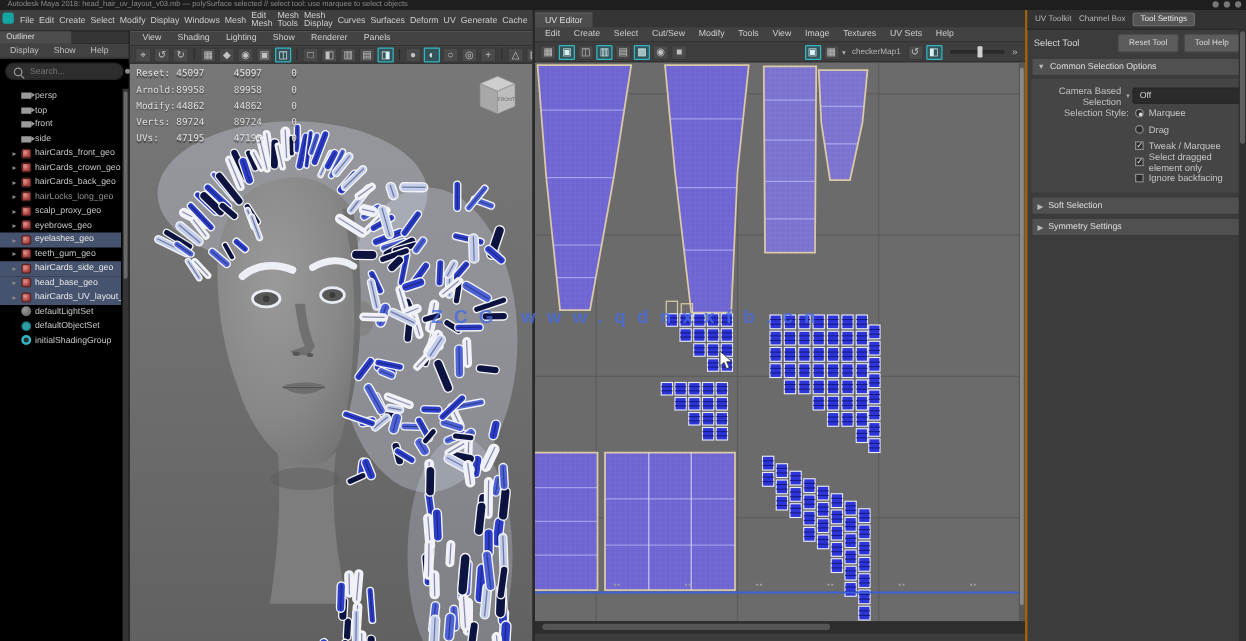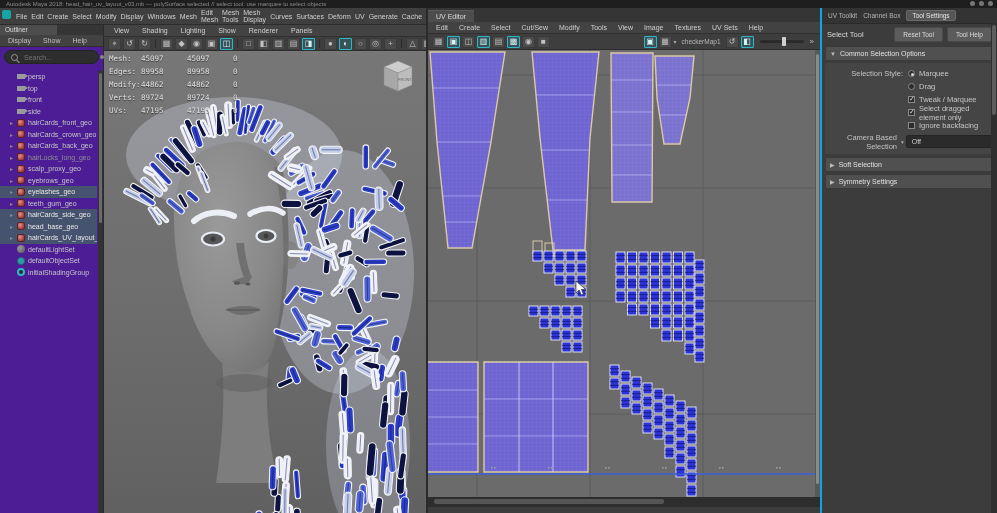--- a/index.html
+++ b/index.html
@@ -7,21 +7,21 @@
        -webkit-user-select:none;user-select:none;}
   
   #titlebar{position:absolute;left:0;top:0;width:997px;height:8px;background:#1e1e1e;
             font-size:6px;line-height:8px;color:#8a8a8a;white-space:nowrap;overflow:hidden;padding-left:6px;box-sizing:border-box;}
   
   #menubar{position:absolute;left:0;top:8px;width:426px;height:17px;background:#3f3f3f;border-bottom:1px solid #2c2c2c;
            display:flex;align-items:center;padding-left:14px;box-sizing:border-box;}
   #menubar .mi{font-size:7.5px;color:#cfcfcf;padding:0 4px;cursor:default;}
   #maya-logo{position:absolute;left:2px;top:2px;width:9px;height:9px;background:#16a5a5;border-radius:2px;}
   
-  #outliner{position:absolute;left:0;top:25px;width:103px;height:488px;background:#4c1d95;border-right:1px solid #2a2a2a;}
+  #outliner{position:absolute;left:0;top:25px;width:103px;height:488px;background:#000000;border-right:1px solid #2a2a2a;}
   #outliner-tab{position:absolute;left:0;top:-10px;width:52px;height:10px;background:#4d4d4d;font-size:6.5px;line-height:10px;padding-left:5px;color:#ddd;}
   #outliner-menus{display:flex;gap:8px;padding:2px 6px;font-size:7px;color:#c0c0c0;background:#424242;border-bottom:1px solid #303030;}
   #outliner-search{display:flex;align-items:center;gap:4px;margin:3px 4px;background:#2d2d2d;border-radius:7px;height:12px;padding:0 6px;border:1px solid #242424;}
   #outliner-search .mag{width:5px;height:5px;border:1px solid #999;border-radius:50%;position:relative;flex:none;}
   #outliner-search .mag::after{content:"";position:absolute;width:4px;height:1px;background:#999;transform:rotate(45deg);right:-3px;bottom:-2px;}
   #outliner-search input{background:transparent;border:none;outline:none;color:#bbb;font-size:7px;width:70px;font-family:"Liberation Sans",sans-serif;}
   #outliner-search .filter-dot{width:4px;height:4px;border-radius:50%;background:#8a8a8a;margin-left:auto;flex:none;}
   #outliner-list{position:absolute;left:0;top:46px;right:6px;bottom:0;overflow:hidden;}
   .ol-row{display:flex;align-items:center;height:11.5px;padding-left:10px;font-size:7px;color:#c6c6c6;white-space:nowrap;}
   .ol-row.sel{background:#46536e;color:#e8e8e8;}
@@ -63,21 +63,21 @@
   #uv-caret{font-size:6px;color:#aaa;}
   #uv-slider{width:44px;height:3px;background:#2a2a2a;border-radius:2px;position:relative;margin:0 4px;flex:none;}
   #uv-slider .thumb{position:absolute;left:22px;top:-3px;width:4px;height:9px;background:#d0d0d0;border-radius:1px;}
   #uv-chev{font-size:8px;color:#bbb;margin-right:2px;}
   #uv-canvas{position:relative;width:392px;height:447px;overflow:hidden;background:#6b6b6b;}
   #uv-vscroll{position:absolute;right:0;top:0;width:5px;height:447px;background:#585858;}
   #uv-vscroll .thumb{position:absolute;left:1px;top:4px;width:3px;height:430px;background:#8a8a8a;border-radius:2px;}
   #uv-bottombar{height:10px;background:#2d2d2d;position:relative;}
   #uv-bottombar .hthumb{position:absolute;left:6px;top:2px;width:230px;height:5px;background:#555;border-radius:2px;}
   
-  #rightpanel{position:absolute;left:820px;top:8px;width:177px;height:505px;background:#3c3c3c;border-left:2px solid #0ea5e9;box-sizing:border-box;font-size:7.5px;}
+  #rightpanel{position:absolute;left:820px;top:8px;width:177px;height:505px;background:#3c3c3c;border-left:2px solid #a16207;box-sizing:border-box;font-size:7.5px;}
   #rp-tabs{display:flex;gap:6px;align-items:center;height:15px;background:#333;padding:0 6px;border-bottom:1px solid #2a2a2a;}
   #rp-tabs .tab{font-size:6.5px;color:#b5b5b5;}
   #rp-tabs .tab.active{background:#565656;border:1px solid #6a6a6a;border-radius:2px;padding:1px 5px;color:#e8e8e8;}
   #rp-header{display:flex;align-items:center;height:20px;padding:0 5px;gap:4px;}
   #rp-toolname{color:#d8d8d8;font-size:7.5px;margin-right:auto;}
   .rp-btn{background:#5c5c5c;border:1px solid #494949;border-radius:2px;color:#ddd;font-size:6.5px;height:13px;line-height:13px;padding:0 8px;}
   .sec-head{display:flex;align-items:center;gap:4px;height:13px;background:#505050;border:1px solid #3a3a3a;border-radius:2px;margin:2px 3px;padding:0 4px;color:#e0e0e0;font-size:7px;}
   .sec-head .arr{font-size:6px;color:#bbb;}
   #sec-common-body{background:#454545;margin:0 3px 3px;border-radius:2px;padding:4px 0 5px;}
   .ts-row{display:flex;align-items:center;height:13px;}
@@ -1087,27 +1087,27 @@
           <rect x="-2.2587265312945126" y="-11.295048655148152" width="4.517453062589025" height="22.590097310296304" rx="2.2587265312945126" fill="#c3cdec" stroke="#f4f4f4" stroke-width="1.1"></rect>
           <line x1="0" y1="-9.295048655148152" x2="0" y2="9.295048655148152" stroke="rgba(10,15,60,0.45)" stroke-width="1"></line>
         </g>
         <g transform="translate(71.6,159.3) rotate(-49.9)">
           <rect x="-2.865697139811561" y="-10.436107155138677" width="5.731394279623122" height="20.872214310277354" rx="2.865697139811561" fill="#4f63d8" stroke="#f4f4f4" stroke-width="1.1"></rect>
           <line x1="0" y1="-8.436107155138677" x2="0" y2="8.436107155138677" stroke="rgba(10,15,60,0.45)" stroke-width="1"></line>
         </g>
       </svg>
     <div id="hud">
         <div class="hud-row">
-          <span class="hl">Mesh:</span>
+          <span class="hl">Reset:</span>
           <span class="hv">45097</span>
           <span class="hv">45097</span>
           <span class="hv">0</span>
         </div>
         <div class="hud-row">
-          <span class="hl">Edges:</span>
+          <span class="hl">Arnold:</span>
           <span class="hv">89958</span>
           <span class="hv">89958</span>
           <span class="hv">0</span>
         </div>
         <div class="hud-row">
           <span class="hl">Modify:</span>
           <span class="hv">44862</span>
           <span class="hv">44862</span>
           <span class="hv">0</span>
         </div>
@@ -1125,20 +1125,21 @@
         </div>
       </div>
     <svg id="viewcube" viewBox="0 0 44 44">
       <polygon points="8,14 22,8 36,14 22,20" fill="#cdcdcd" stroke="#8f8f8f" stroke-width="0.5"></polygon>
       <polygon points="8,14 22,20 22,38 8,32" fill="#a8a8a8" stroke="#8f8f8f" stroke-width="0.5"></polygon>
       <polygon points="36,14 22,20 22,38 36,32" fill="#bdbdbd" stroke="#8f8f8f" stroke-width="0.5"></polygon>
       <text x="29" y="28" font-size="4" fill="#666" text-anchor="middle">FRONT</text>
     </svg>
   </div>
 
+  <div id="watermark">ZCG  www.qdnxxfb.cn</div>
 
   <div id="uvpanel">
     <div id="uv-tabrow">
       <div id="uv-tab">UV Editor</div>
     </div>
     <div id="uv-menus">
         <span class="mi" style="font-size: 7px; padding: 0px 2px;">Edit</span>
         <span class="mi" style="font-size: 7px; padding: 0px 2px;">Create</span>
         <span class="mi" style="font-size: 7px; padding: 0px 2px;">Select</span>
         <span class="mi" style="font-size: 7px; padding: 0px 2px;">Cut/Sew</span>
@@ -1627,20 +1628,25 @@
     <div id="rp-header">
       <span id="rp-toolname">Select Tool</span>
       <span class="rp-btn">Reset Tool</span>
       <span class="rp-btn">Tool Help</span>
     </div>
     <div class="sec-head">
       <span class="arr">▼</span>
       <span>Common Selection Options</span>
     </div>
     <div id="sec-common-body">
+      <div id="cam-row">
+        <span class="lbl">Camera Based Selection</span>
+        <span class="dd-caret">▾</span>
+        <span id="cam-dd">Off</span>
+      </div>
       <div id="ts-options">
           <div class="ts-row">
             <span class="lbl-col">Selection Style:</span>
             <span class="ctl radio on"></span>
             <span class="opt-lbl">Marquee</span>
           </div>
           <div class="ts-row">
             <span class="lbl-col"></span>
             <span class="ctl radio"></span>
             <span class="opt-lbl">Drag</span>
@@ -1654,25 +1660,20 @@
             <span class="lbl-col"></span>
             <span class="ctl check on"></span>
             <span class="opt-lbl">Select dragged element only</span>
           </div>
           <div class="ts-row">
             <span class="lbl-col"></span>
             <span class="ctl check"></span>
             <span class="opt-lbl">Ignore backfacing</span>
           </div>
         </div>
-      <div id="cam-row">
-        <span class="lbl">Camera Based Selection</span>
-        <span class="dd-caret">▾</span>
-        <span id="cam-dd">Off</span>
-      </div>
     </div>
     <div id="rp-collapsed">
         <div class="sec-head">
           <span class="arr">▶</span>
           <span>Soft Selection</span>
         </div>
         <div class="sec-head">
           <span class="arr">▶</span>
           <span>Symmetry Settings</span>
         </div>

